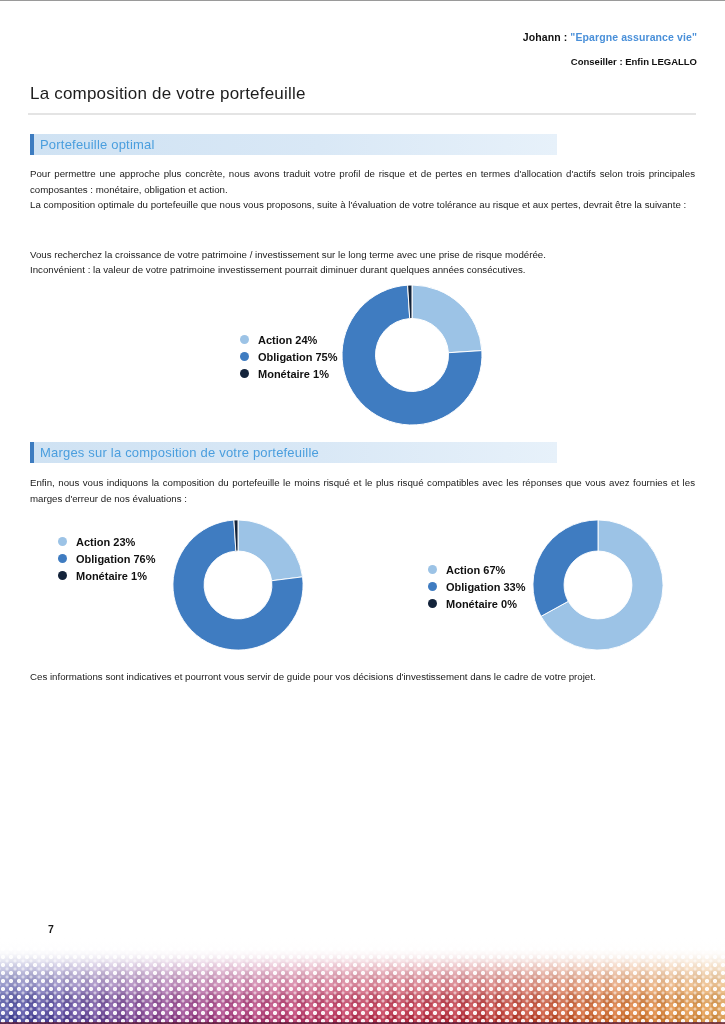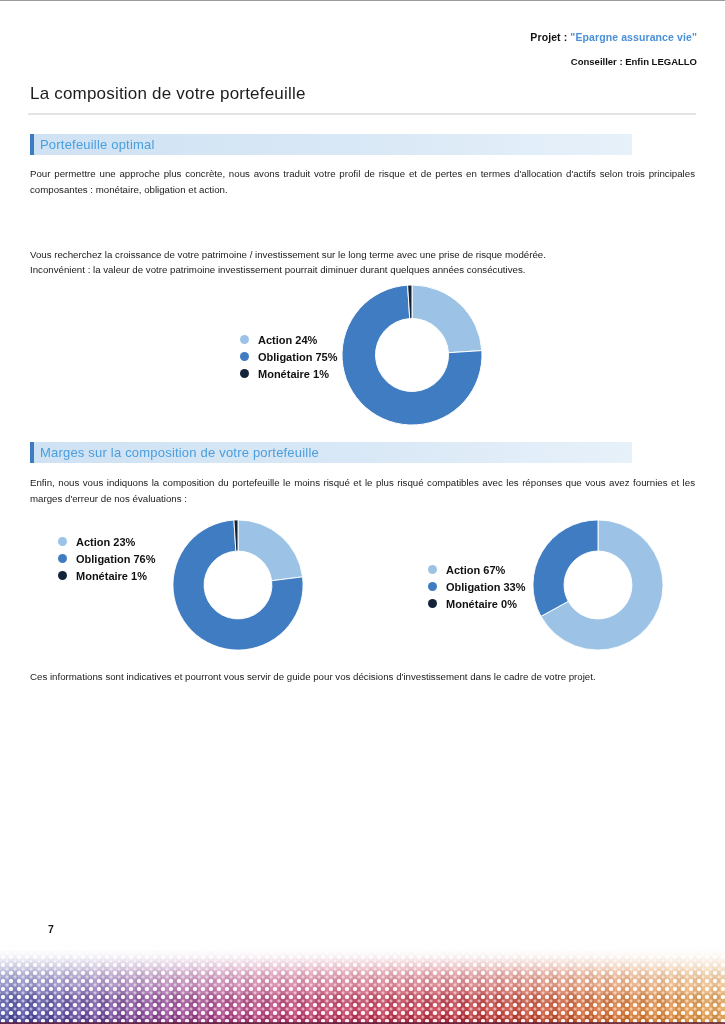--- a/index.html
+++ b/index.html
@@ -63,21 +63,21 @@
     top: 112px;
     width: 668px;
     height: 2px;
     background: #e4e4e4;
   }
 
   
   .section-band {
     position: absolute;
     left: 30px;
-    width: 602px;
+    width: 527px;
     height: 21px;
     background: linear-gradient(to right, #cfe2f3 0%, #d9e8f6 55%, #e7f1fa 100%);
     display: flex;
     align-items: center;
   }
   .section-band .band-bar {
     width: 4px;
     height: 21px;
     background: #3d7cc0;
     flex: 0 0 auto;
@@ -213,34 +213,35 @@
     opacity: .75;
   }
 </style>
 </head>
 <body>
 
 <div class="page">
 
   <div class="doc-header">
     <div class="projet-line">
-      <span>Projet : </span><span class="proj-val">"Epargne assurance vie"</span>
+      <span>Johann : </span><span class="proj-val">"Epargne assurance vie"</span>
     </div>
     <div class="conseiller-line">Conseiller : Enfin LEGALLO</div>
   </div>
 
   <div class="page-title">La composition de votre portefeuille</div>
   <div class="title-rule"></div>
 
   <div class="section-band" style="top:133px;">
     <div class="band-bar"></div>
     <div class="band-label">Portefeuille optimal</div>
   </div>
 
   <div class="para" style="top:165px;">Pour permettre une approche plus concrète, nous avons traduit votre profil de risque et de pertes en termes d'allocation d'actifs selon trois principales composantes : monétaire, obligation et action.</div>
+  <div class="para" style="top:196px;">La composition optimale du portefeuille que nous vous proposons, suite à l'évaluation de votre tolérance au risque et aux pertes, devrait être la suivante :</div>
 
   <div class="para" style="top:261px;">Inconvénient : la valeur de votre patrimoine investissement pourrait diminuer durant quelques années consécutives.</div>
   <div class="para" style="top:246px;">Vous recherchez la croissance de votre patrimoine / investissement sur le long terme avec une prise de risque modérée.</div>
 
   <div class="chart-block">
     <div class="legend" style="left:240px; top:330px;">
       <div class="legend-row">
         <span class="legend-dot" style="background:#9cc3e6"></span>
         <span class="legend-text">Action 24%</span>
       </div>

